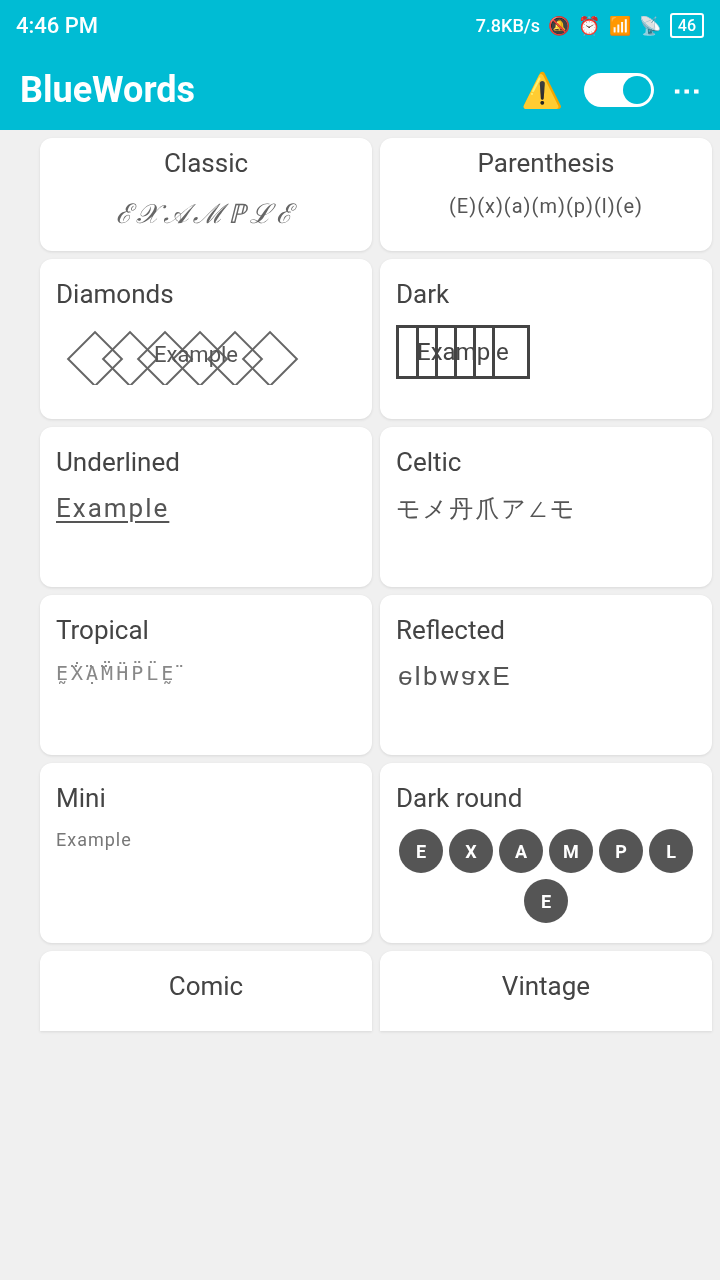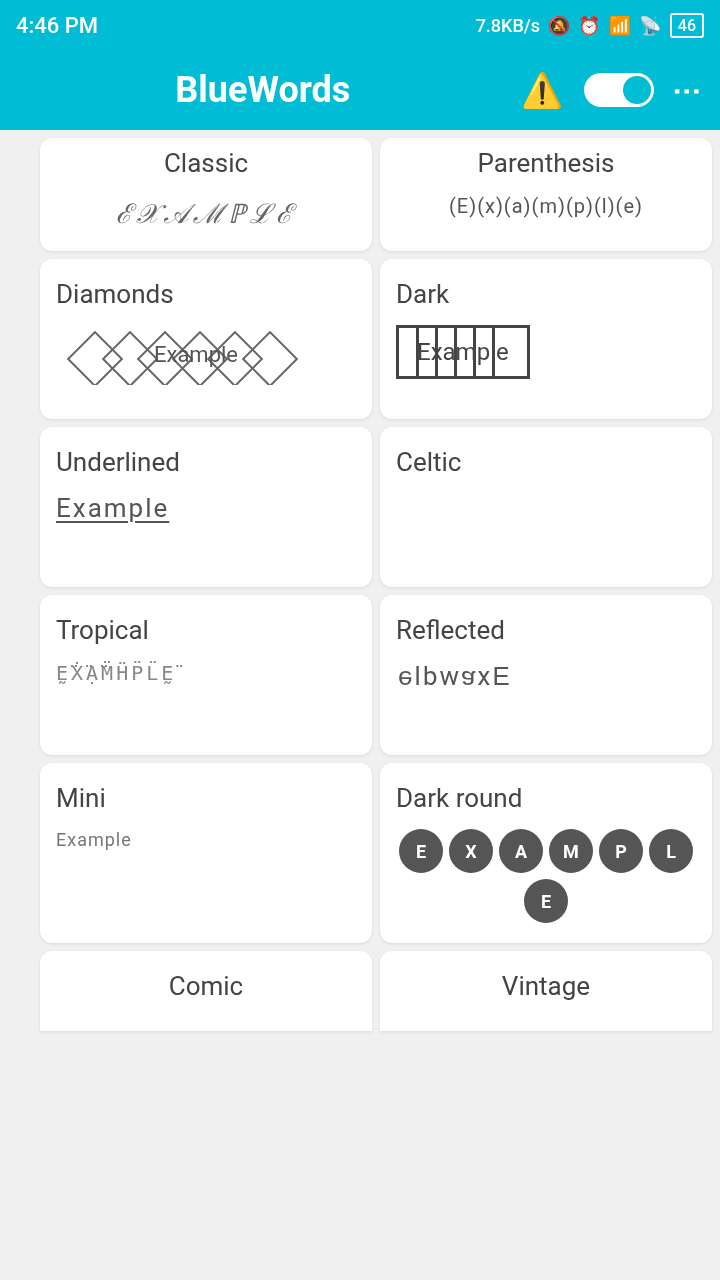--- a/index.html
+++ b/index.html
@@ -28,21 +28,20 @@
     .status-right { display: flex; align-items: center; gap: 8px; font-size: 18px; }
 
     
     .app-bar {
       background: #00bcd4;
       height: 80px;
       display: flex;
       align-items: center;
       padding: 0 20px;
       gap: 16px;
-      text-align: center;
     }
     .app-title {
       color: white;
       font-size: 36px;
       font-weight: bold;
       flex: 1;
     }
     .app-bar-actions {
       display: flex;
       align-items: center;
@@ -320,20 +319,21 @@
       </div>
     </div>
 
     <div class="card">
       <span class="card-title">Underlined</span>
       <span class="font-underlined">Example</span>
     </div>
 
     <div class="card">
       <span class="card-title">Celtic</span>
+      <span class="font-celtic">モメ丹爪ア∠モ</span>
     </div>
 
     <div class="card">
       <span class="card-title">Tropical</span>
       <span class="font-tropical" style="font-size:20px; color:#888; letter-spacing:3px;">Ḛ̈Ẋ̈Ạ̈M̈ḦP̈L̈Ḛ̈</span>
     </div>
 
     <div class="card">
       <span class="card-title">Reflected</span>
       <span class="font-reflected">Ǝxɐwdlǝ</span>

